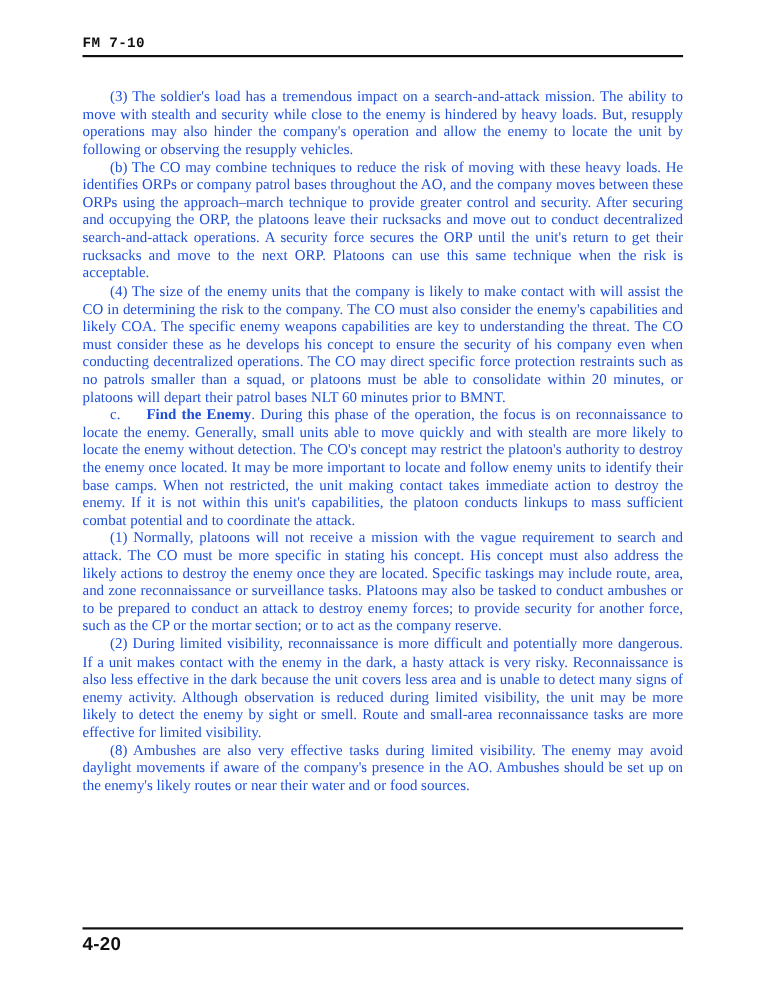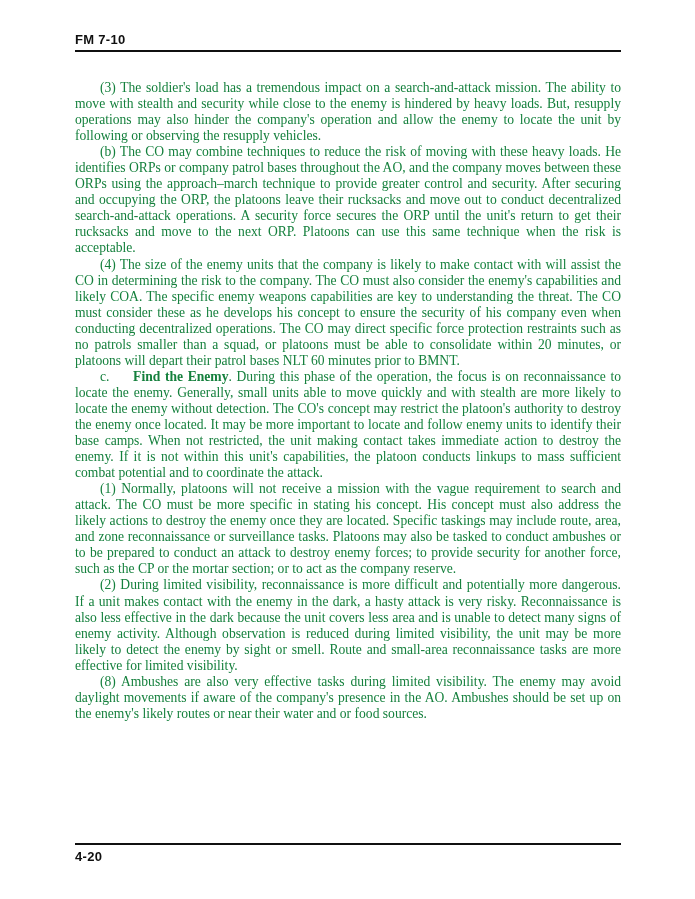--- a/index.html
+++ b/index.html
@@ -12,40 +12,40 @@
     overflow: hidden;
     font-family: "Liberation Serif", serif;
   }
   .page-header {
     position: absolute;
     left: 75px;
     top: 32px;
     width: 546px;
   }
   .header-title {
-    font-family: Liberation Sans, sans-serif;
+    font-family: Liberation Mono, monospace;
     font-weight: bold;
     font-size: 13px;
     letter-spacing: 0.3px;
     color: #101010;
     margin-bottom: 3px;
   }
   .header-rule {
     height: 2px;
     background: #101010;
   }
   .page-body {
     position: absolute;
     left: 75px;
     top: 80px;
     width: 546px;
     font-size: 13.6px;
     line-height: 16.05px;
     text-align: justify;
-    color: #15803d;
+    color: #1d4ed8;
   }
   .page-body p {
     margin: 0;
     padding: 0;
     text-indent: 25px;
   }
   .bold-run-in {
     font-weight: bold;
     margin-left: 19px;
   }
@@ -56,21 +56,21 @@
     width: 546px;
   }
   .footer-rule {
     height: 2px;
     background: #101010;
   }
   .footer-page-number {
     margin-top: 4px;
     font-family: "Liberation Sans", sans-serif;
     font-weight: bold;
-    font-size: 13px;
+    font-size: 17px;
     letter-spacing: 0.3px;
     color: #101010;
   }
 </style>
 </head>
 <body>
 
 <div class="page">
 
   <div class="page-header">

